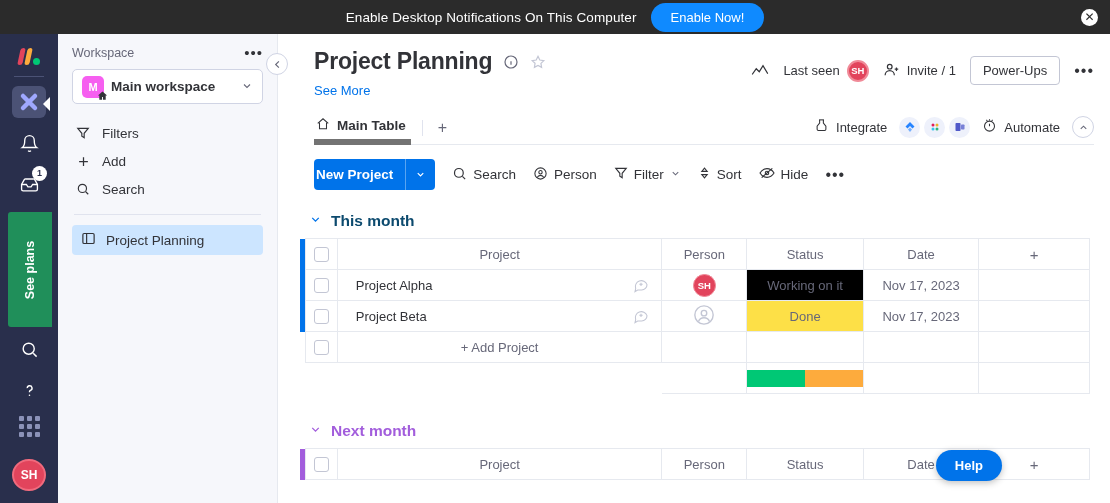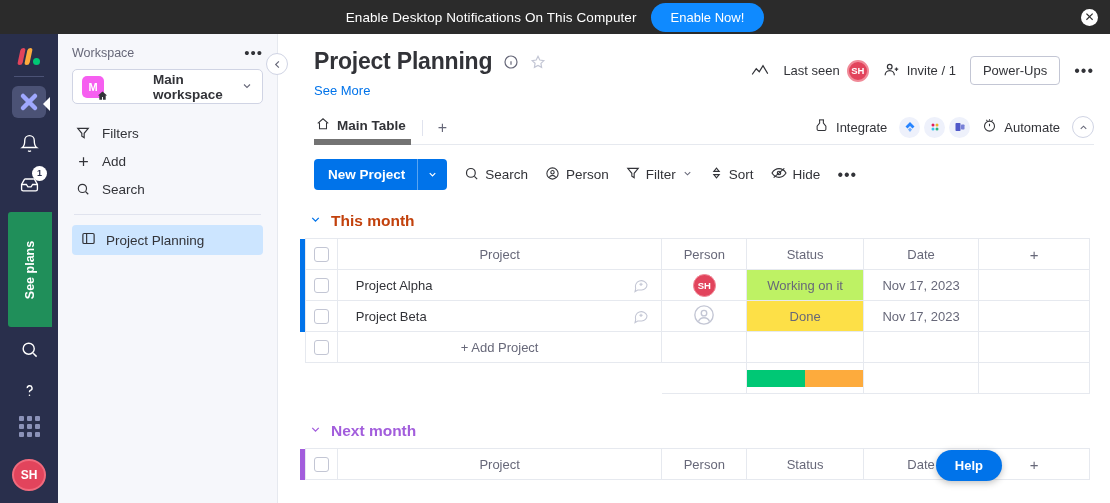--- a/index.html
+++ b/index.html
@@ -94,21 +94,21 @@
   }
   .ws-avatar {
     position: relative; width: 22px; height: 22px; border-radius: 5px;
     background: #f65ff0; color: #fff; font-size: 11px; font-weight: bold;
     display: flex; align-items: center; justify-content: center; flex-shrink: 0;
   }
   .ws-home {
     position: absolute; right: -4px; bottom: -3px; width: 11px; height: 11px;
     display: flex; align-items: center; justify-content: center;
   }
-  .ws-name { flex: 1; font-size: 13.5px; font-weight: bold; color: #323338; margin-left: 42px; }
+  .ws-name { flex: 1; font-size: 13.5px; font-weight: bold; color: #323338; }
   .ws-menu { margin-top: 15px; }
   .ws-menu-item {
     display: flex; align-items: center; gap: 11px; height: 28px;
     font-size: 13.5px; color: #323338; cursor: pointer; padding-left: 3px;
   }
   .ws-menu-item .mi { width: 16px; display: flex; justify-content: center; color: #323338; }
   .ws-divider { height: 1px; background: #e0e3ee; margin: 11px 2px 10px; }
   .ws-board {
     display: flex; align-items: center; gap: 10px; height: 30px;
     background: #cce5ff; border-radius: 4px; padding: 0 9px;
@@ -172,32 +172,32 @@
     display: flex; align-items: center; justify-content: center;
     color: #676879; font-size: 10px; cursor: pointer;
   }
 
   
   .toolbar { display: flex; align-items: center; gap: 17px; margin: 14px 0 0 36px; }
   .newproj {
     display: flex; align-items: stretch; background: #0073ea;
     border-radius: 4px; overflow: hidden; cursor: pointer;
   }
-  .newproj-label { color: #fff; font-size: 13.5px; font-weight: bold; padding: 8px 12px 8px 14px; }
+  .newproj-label { color: #fff; font-size: 13.5px; font-weight: bold; padding: 8px 12px 8px 2px; }
   .newproj-div { width: 1px; background: rgba(255,255,255,.35); }
   .newproj-chev { color: #fff; font-size: 10px; display: flex; align-items: center; padding: 0 9px; }
   .tb-item { display: flex; align-items: center; gap: 6px; font-size: 13.5px; color: #323338; cursor: pointer; }
   .tb-dots { color: #323338; font-size: 16px; letter-spacing: 1px; cursor: pointer; line-height: 8px; }
 
   
   .groups { margin: 22px 0 0 22px; }
   .group-head { display: flex; align-items: center; gap: 9px; margin-bottom: 8px; padding-left: 9px; }
   .grp-chev { font-size: 12px; cursor: pointer; }
   .grp-title { font-size: 15.5px; font-weight: bold; cursor: pointer; }
-  .g-blue { color: #c2410c; }
+  .g-blue { color: #0c4a6e; }
   .g-purple { color: #a25ddc; }
 
   table.board-tbl { border-collapse: collapse; table-layout: fixed; width: 790px; }
   table.board-tbl td, table.board-tbl th {
     border: 1px solid #e6e9ef; height: 31px; font-weight: normal;
     font-size: 13px; color: #676879; text-align: center; padding: 0;
   }
   .c-acc { width: 5px; border: none !important; padding: 0; }
   .acc-blue { background: #0073ea; }
   .acc-purple { background: #a25ddc; }
@@ -615,21 +615,21 @@
                 <svg width="16" height="16" viewBox="0 0 24 24" fill="none" stroke="#c3c6d4" stroke-width="1.6">
                       <path d="M21 11.5a8 8 0 0 1-8 8H7l-4 2.5 1-4.4a8 8 0 1 1 17-6.1z"></path>
                       <path d="M12 8.5v5M9.5 11h5"></path>
                     </svg>
               </span>
             </div>
           </td>
           <td class="c-person">
             <div class="row-avatar">SH</div>
           </td>
-          <td class="c-status status-cell" style="background:#bef264">Working on it</td>
+          <td class="c-status status-cell" style="background:#000000">Working on it</td>
           <td class="c-date">Nov 17, 2023</td>
           <td class="c-plus"></td>
         </tr>
 
         <tr>
           <td class="c-acc acc-blue"></td>
           <td class="c-chk">
             <div class="chk"></div>
           </td>
           <td class="c-proj">

